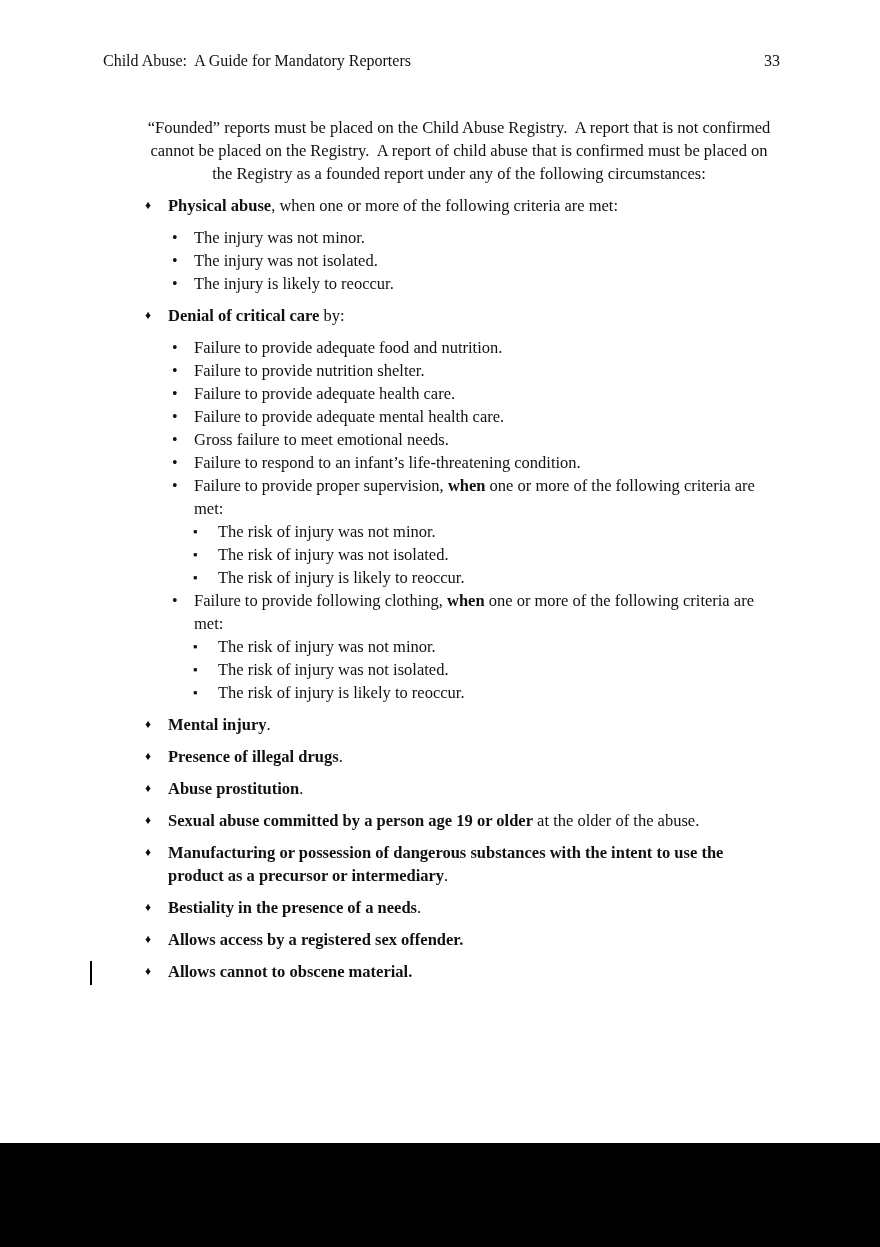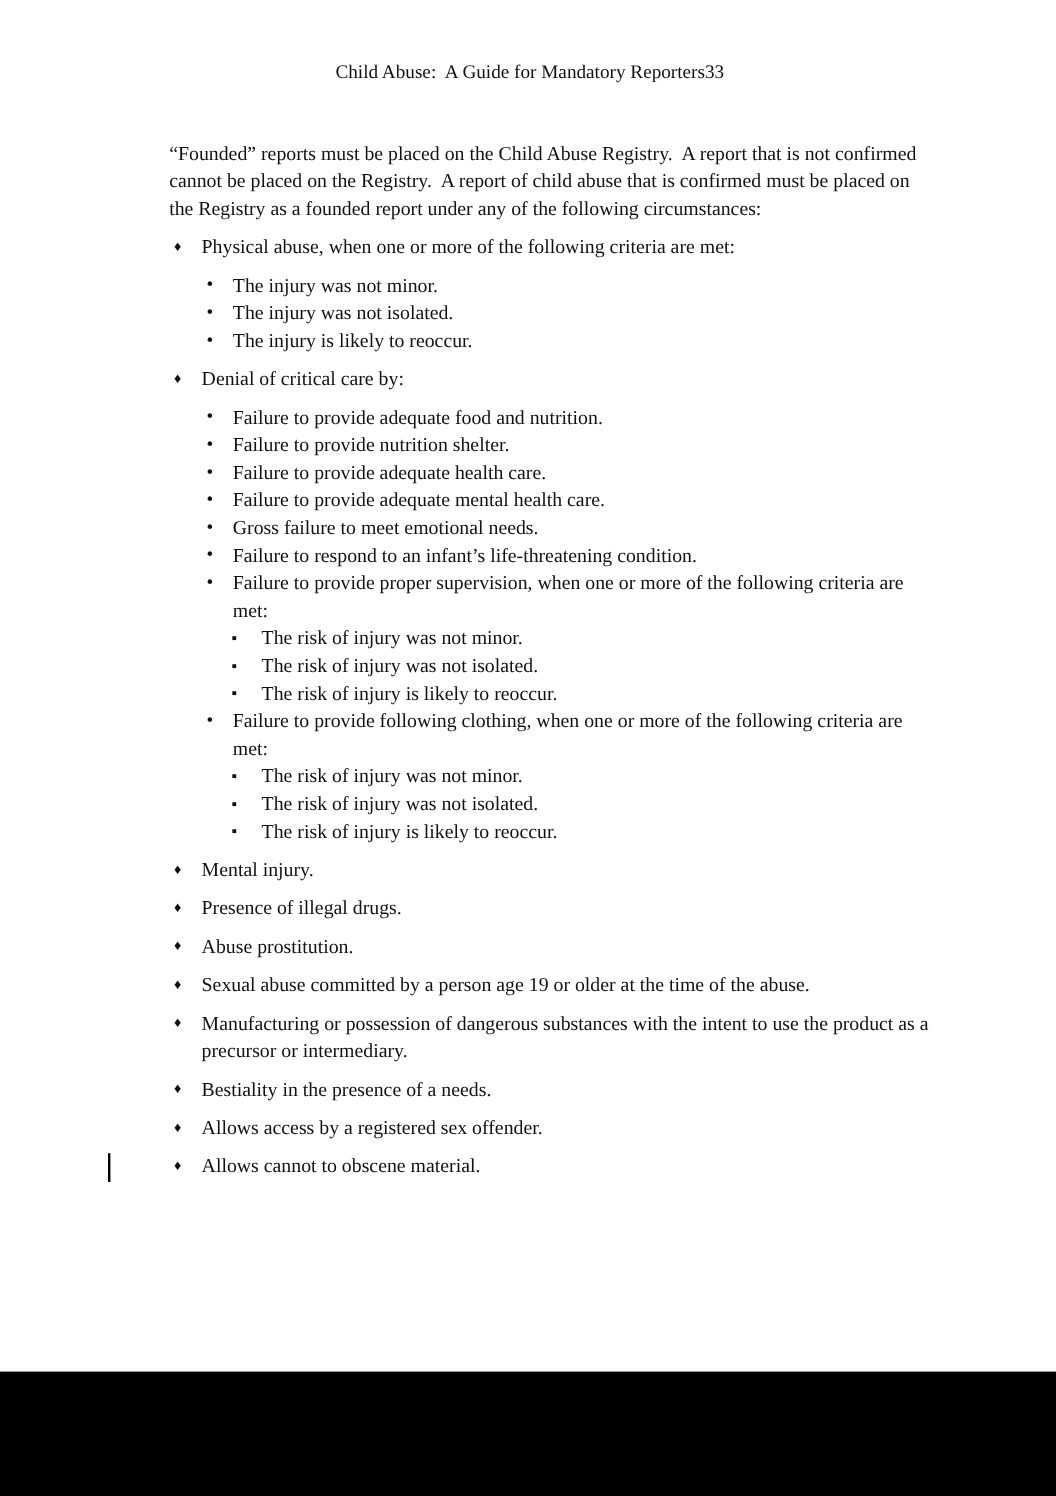--- a/index.html
+++ b/index.html
@@ -5,33 +5,33 @@
   html,body { margin:0; padding:0; background:#ffffff; }
   .page {
     position:relative;
     width:880px; height:1247px;
     background:#ffffff;
     font-family:"Liberation Serif","DejaVu Serif",serif;
     color:#111111;
     overflow:hidden;
   }
   .header {
-    display:flex; justify-content:center; align-items:baseline;
+    display:flex; justify-content:space-between; align-items:baseline;
     padding:52px 100px 0 103px;
     font-size:16px; line-height:17px;
     white-space:pre-wrap;
   }
   .content {
     margin:47px 100px 0 141px;
     width:636px;
     font-size:16.5px; line-height:23px;
   }
   .intro { white-space:pre-wrap; }
   .item { display:flex; position:relative; }
-  .item b { font-weight:normal; }
+  .item b { font-weight:bold; }
   .item-text { white-space:pre-wrap; flex:1 1 auto; }
   .l1 { margin-top:9px; padding-left:4px; }
   .group { margin-top:9px; }
   .l2 { margin-left:31px; }
   .l3 { margin-left:52px; }
   .marker { flex:0 0 auto; text-align:left; }
   .l1 .marker { width:23px; font-size:12px; line-height:23px; }
   .l2 .marker { width:22px; font-size:16px; line-height:23px; }
   .l3 .marker { width:25px; font-size:13px; line-height:23px; }
   .change-bar {
@@ -46,21 +46,21 @@
 </head>
 <body>
 
 <div class="page">
   <div class="header">
     <span>Child Abuse:  A Guide for Mandatory Reporters</span>
     <span>33</span>
   </div>
 
   <div class="content">
-    <p class="intro" style="margin:0;">“Founded” reports must be placed on the Child Abuse Registry.  A report that is not confirmed cannot be placed on the Registry.  A report of child abuse that is confirmed must be placed on the Registry as a founded report under any of the following circumstances:</p>
+    <p class="intro" style="margin:0;text-align:center;">“Founded” reports must be placed on the Child Abuse Registry.  A report that is not confirmed cannot be placed on the Registry.  A report of child abuse that is confirmed must be placed on the Registry as a founded report under any of the following circumstances:</p>
     <div>
         <div class="item l1">
           <span class="marker">♦</span>
           <span class="item-text"><b>Physical abuse</b><span>, when one or more of the following criteria are met:</span></span>
         </div>
         <div class="group">
           <div class="item l2">
             <span class="marker">•</span>
             <span class="item-text"><span>The injury was not minor.</span></span>
           </div>
@@ -142,21 +142,21 @@
         <div class="item l1">
           <span class="marker">♦</span>
           <span class="item-text"><b>Presence of illegal drugs</b><span>.</span></span>
         </div>
         <div class="item l1">
           <span class="marker">♦</span>
           <span class="item-text"><b>Abuse prostitution</b><span>.</span></span>
         </div>
         <div class="item l1">
           <span class="marker">♦</span>
-          <span class="item-text"><b>Sexual abuse committed by a person age 19 or older</b><span> at the time of the abuse.</span></span>
+          <span class="item-text"><b>Sexual abuse committed by a person age 19 or older</b><span> at the older of the abuse.</span></span>
         </div>
         <div class="item l1">
           <span class="marker">♦</span>
           <span class="item-text"><b>Manufacturing or possession of dangerous substances with the intent to use the product as a precursor or intermediary</b><span>.</span></span>
         </div>
         <div class="item l1">
           <span class="marker">♦</span>
           <span class="item-text"><b>Bestiality in the presence of a needs</b><span>.</span></span>
         </div>
         <div class="item l1">

